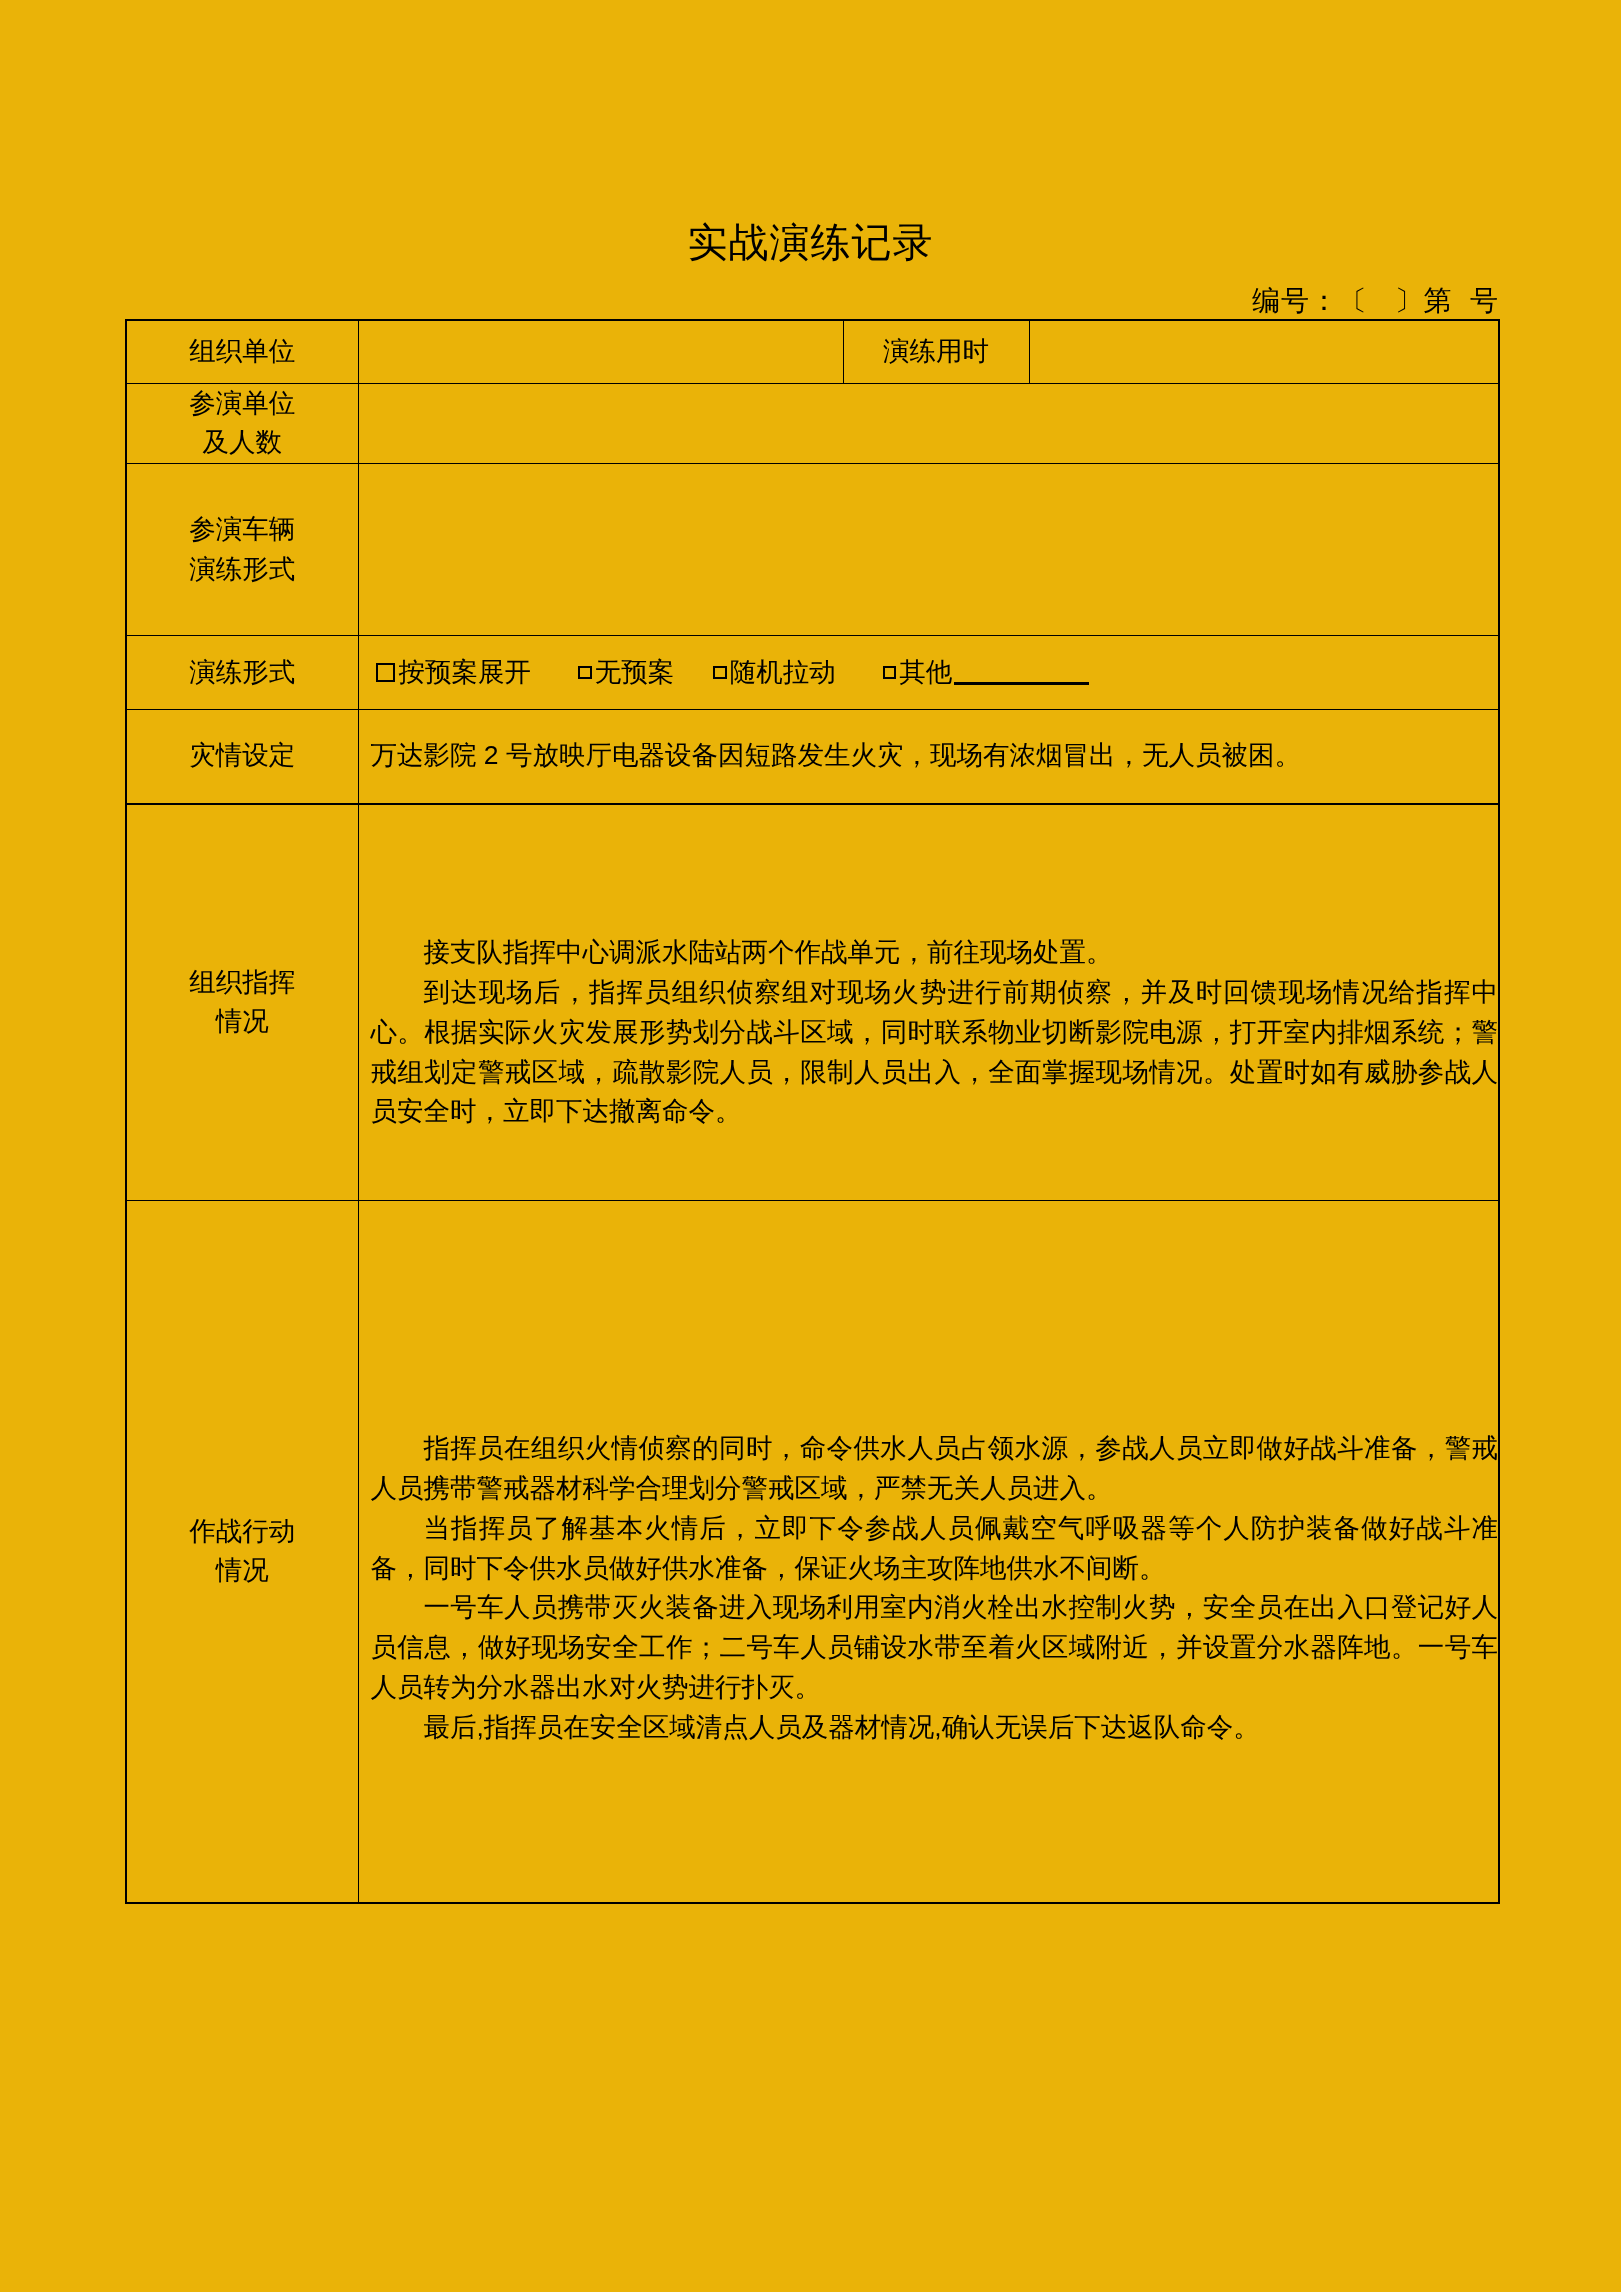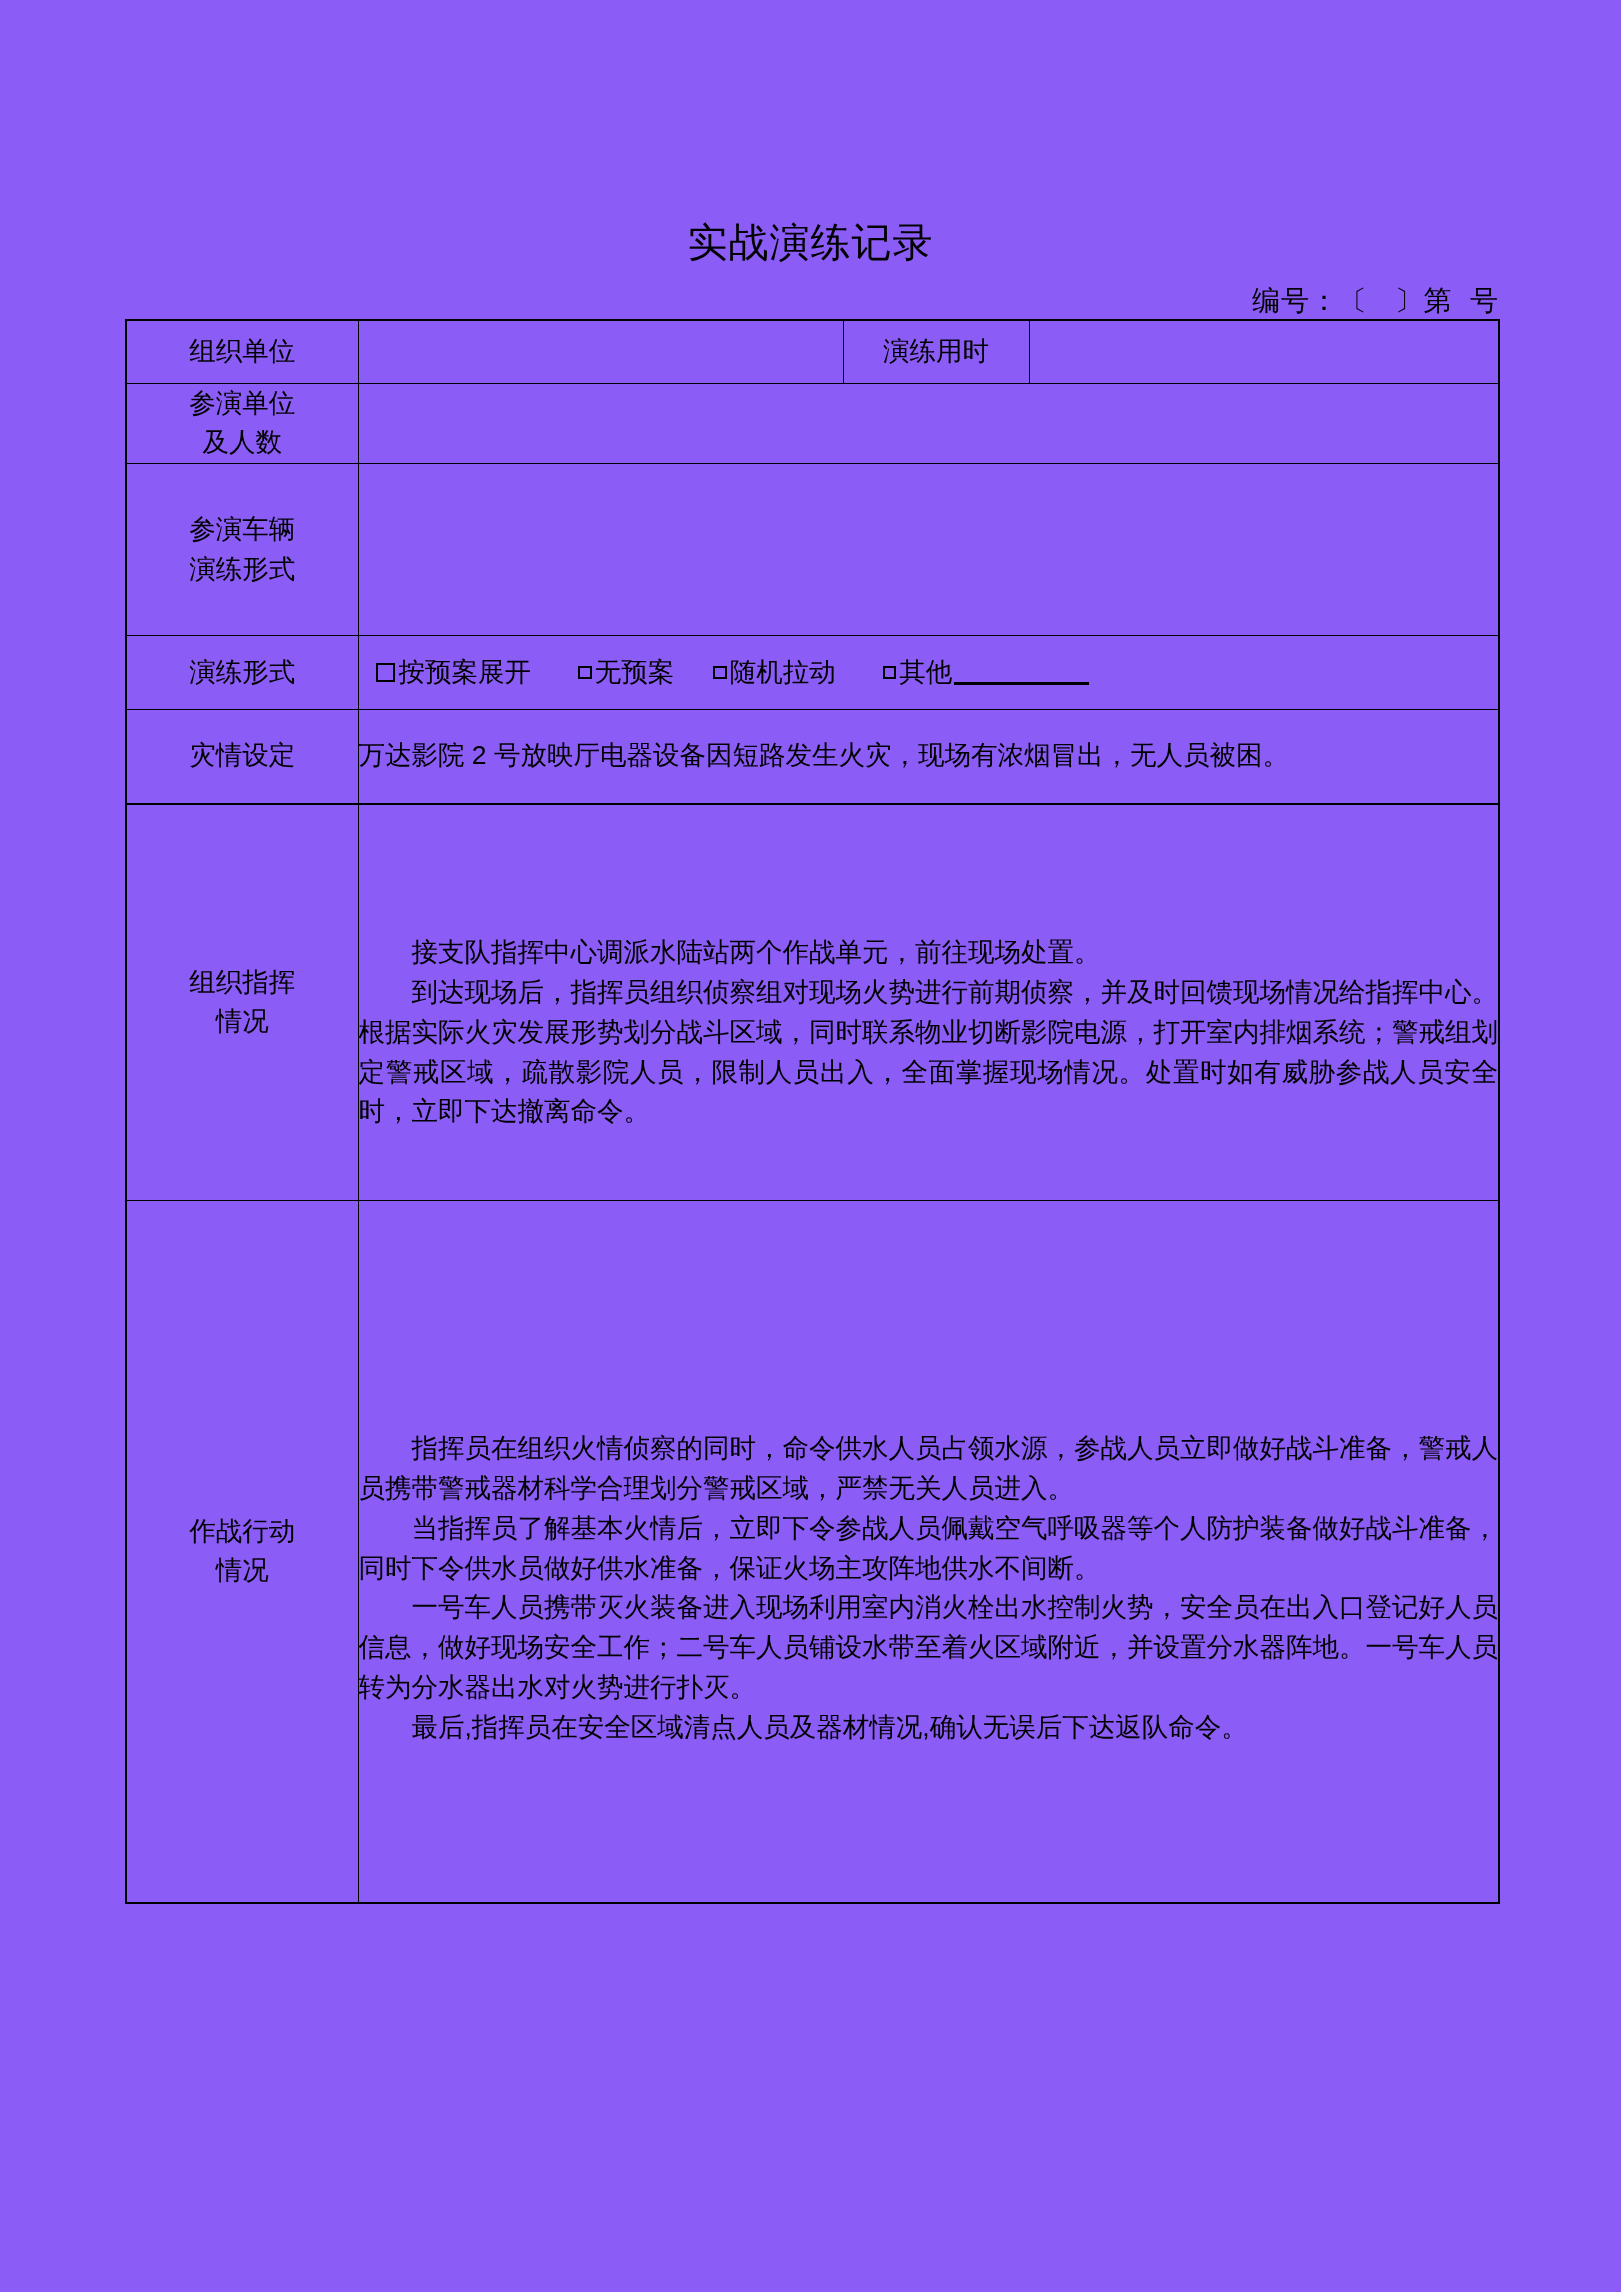--- a/index.html
+++ b/index.html
@@ -8,21 +8,21 @@
     background: #ffffff;
   }
   body {
     font-family: "Liberation Sans", "DejaVu Sans", sans-serif;
     color: #000000;
   }
   .page {
     position: relative;
     width: 1621px;
     height: 2293px;
-    background: #8b5cf6;
+    background: #eab308;
     box-sizing: border-box;
     overflow: hidden;
   }
   .doc-title {
     position: absolute;
     left: 0;
     top: 218px;
     width: 1621px;
     text-align: center;
     font-size: 40px;
@@ -72,20 +72,21 @@
   .body-cell {
     padding: 9.8px 13.7px 9.8px 15.7px;
     font-size: 26.5px;
     line-height: 1.62;
     text-align: justify;
     vertical-align: top;
   }
   .body-cell p {
     margin: 0;
     text-indent: 2em;
+    padding-left: 12px;
   }
   .body-cell p.noindent {
     text-indent: 0;
   }
   .form-row-inner {
     display: flex;
     align-items: center;
     padding: 5.9px 0 5.9px 17.6px;
     font-size: 26.5px;
     white-space: nowrap;

